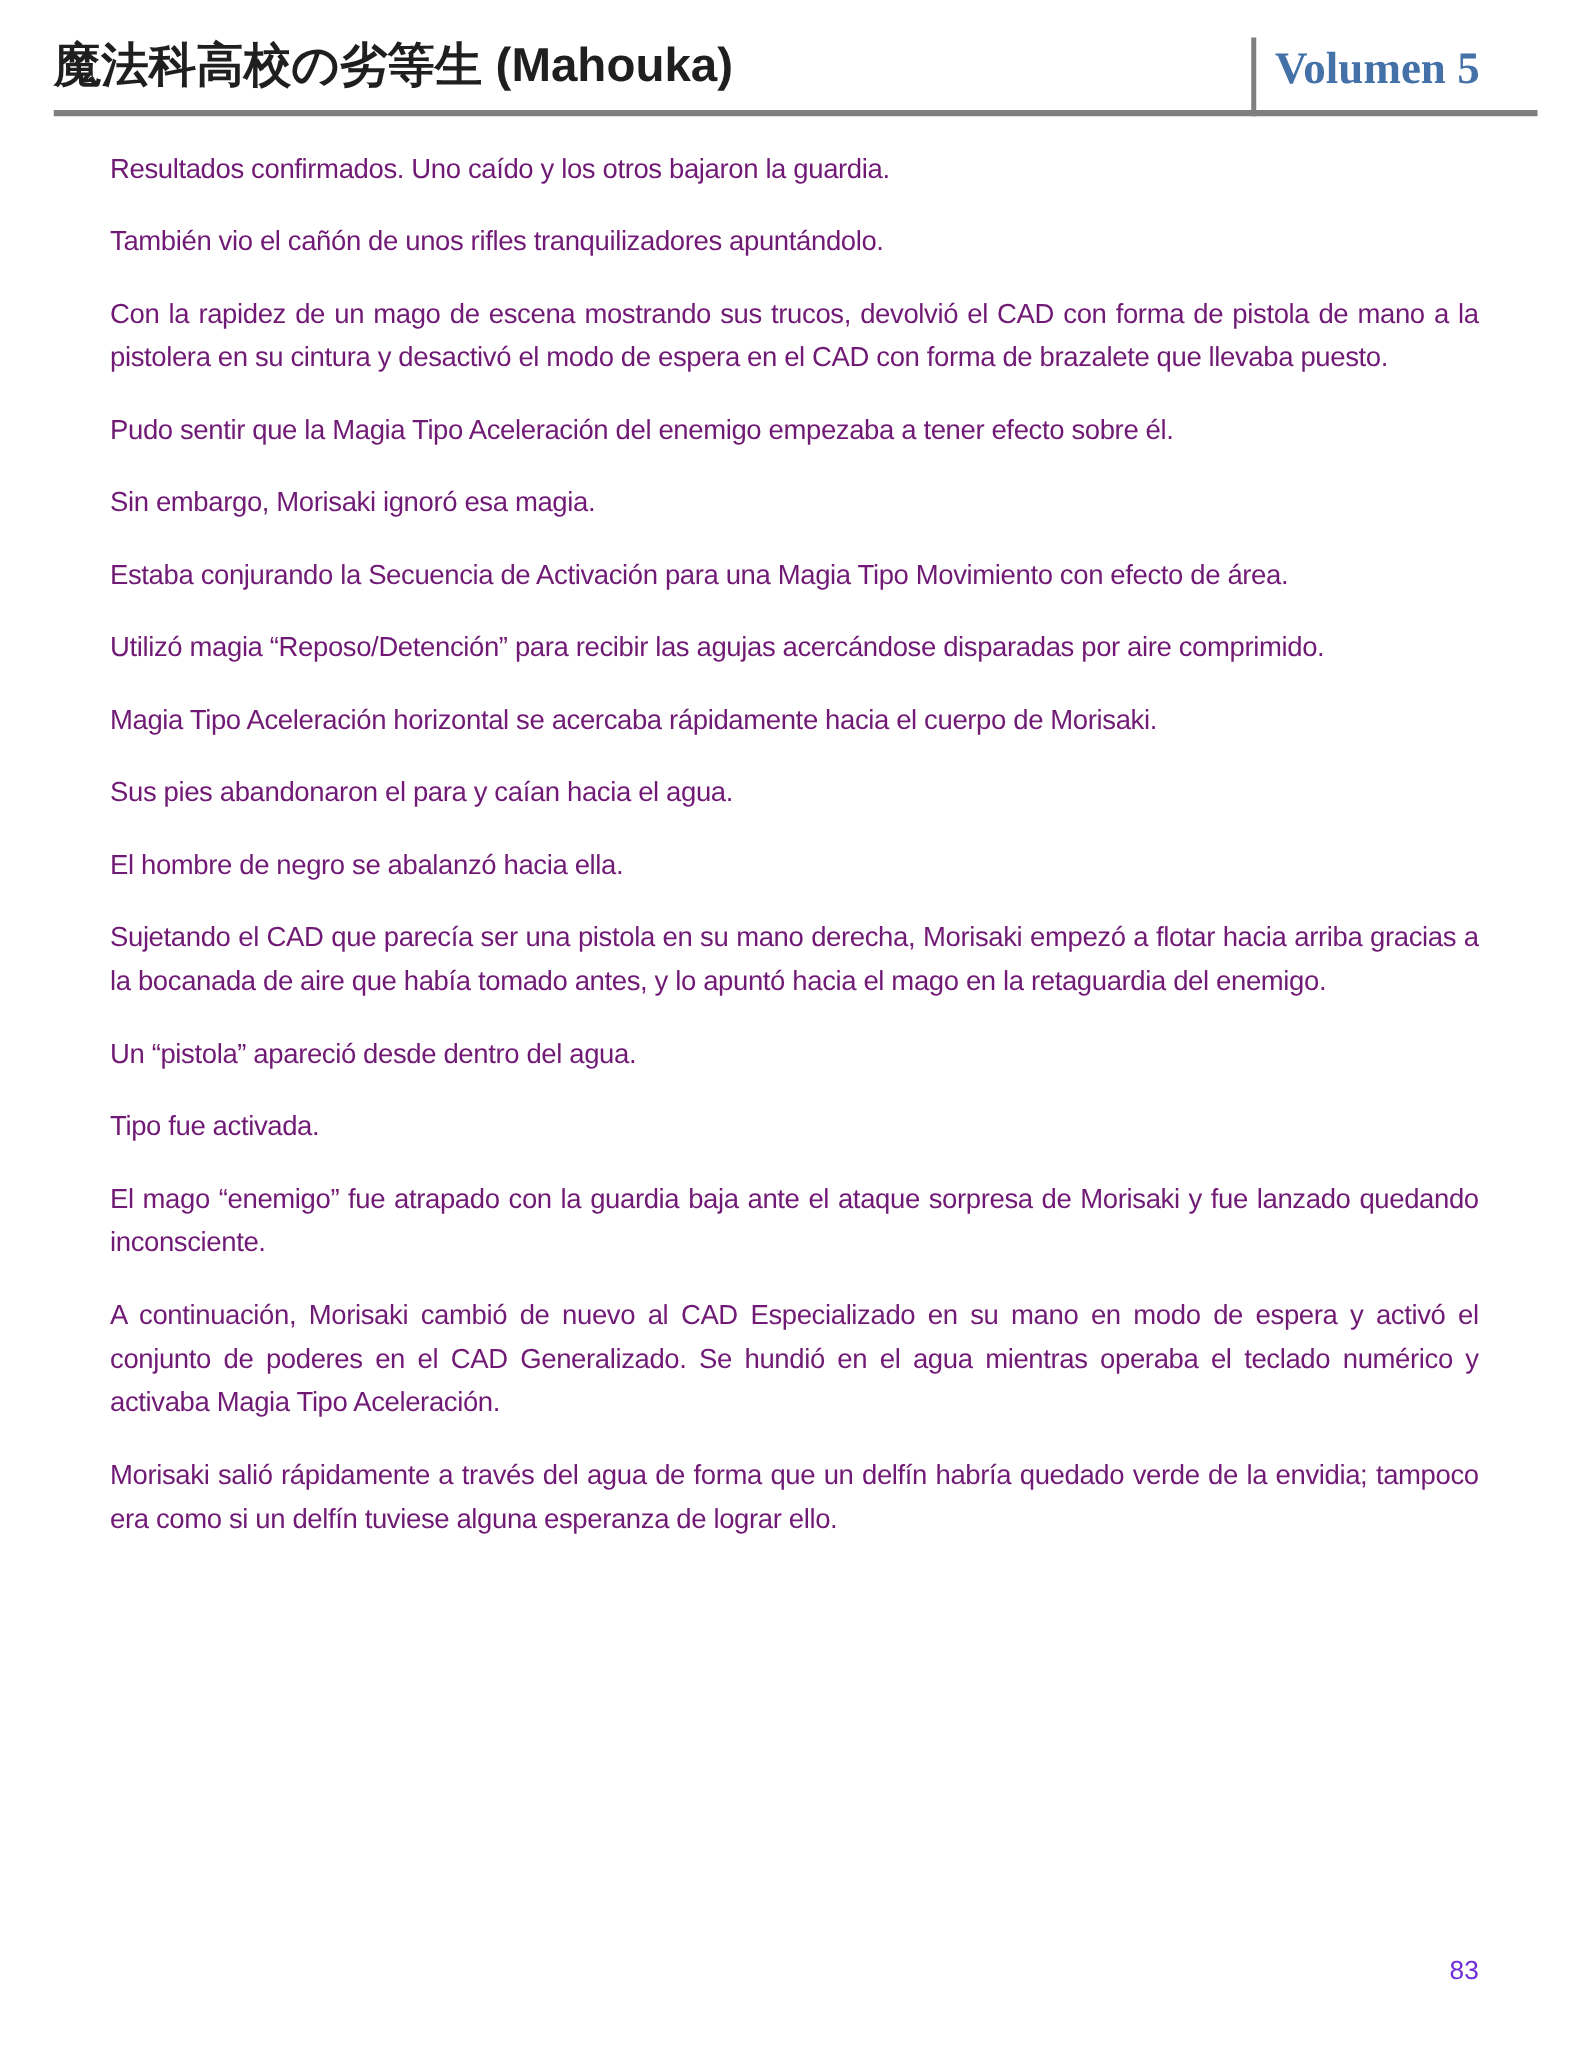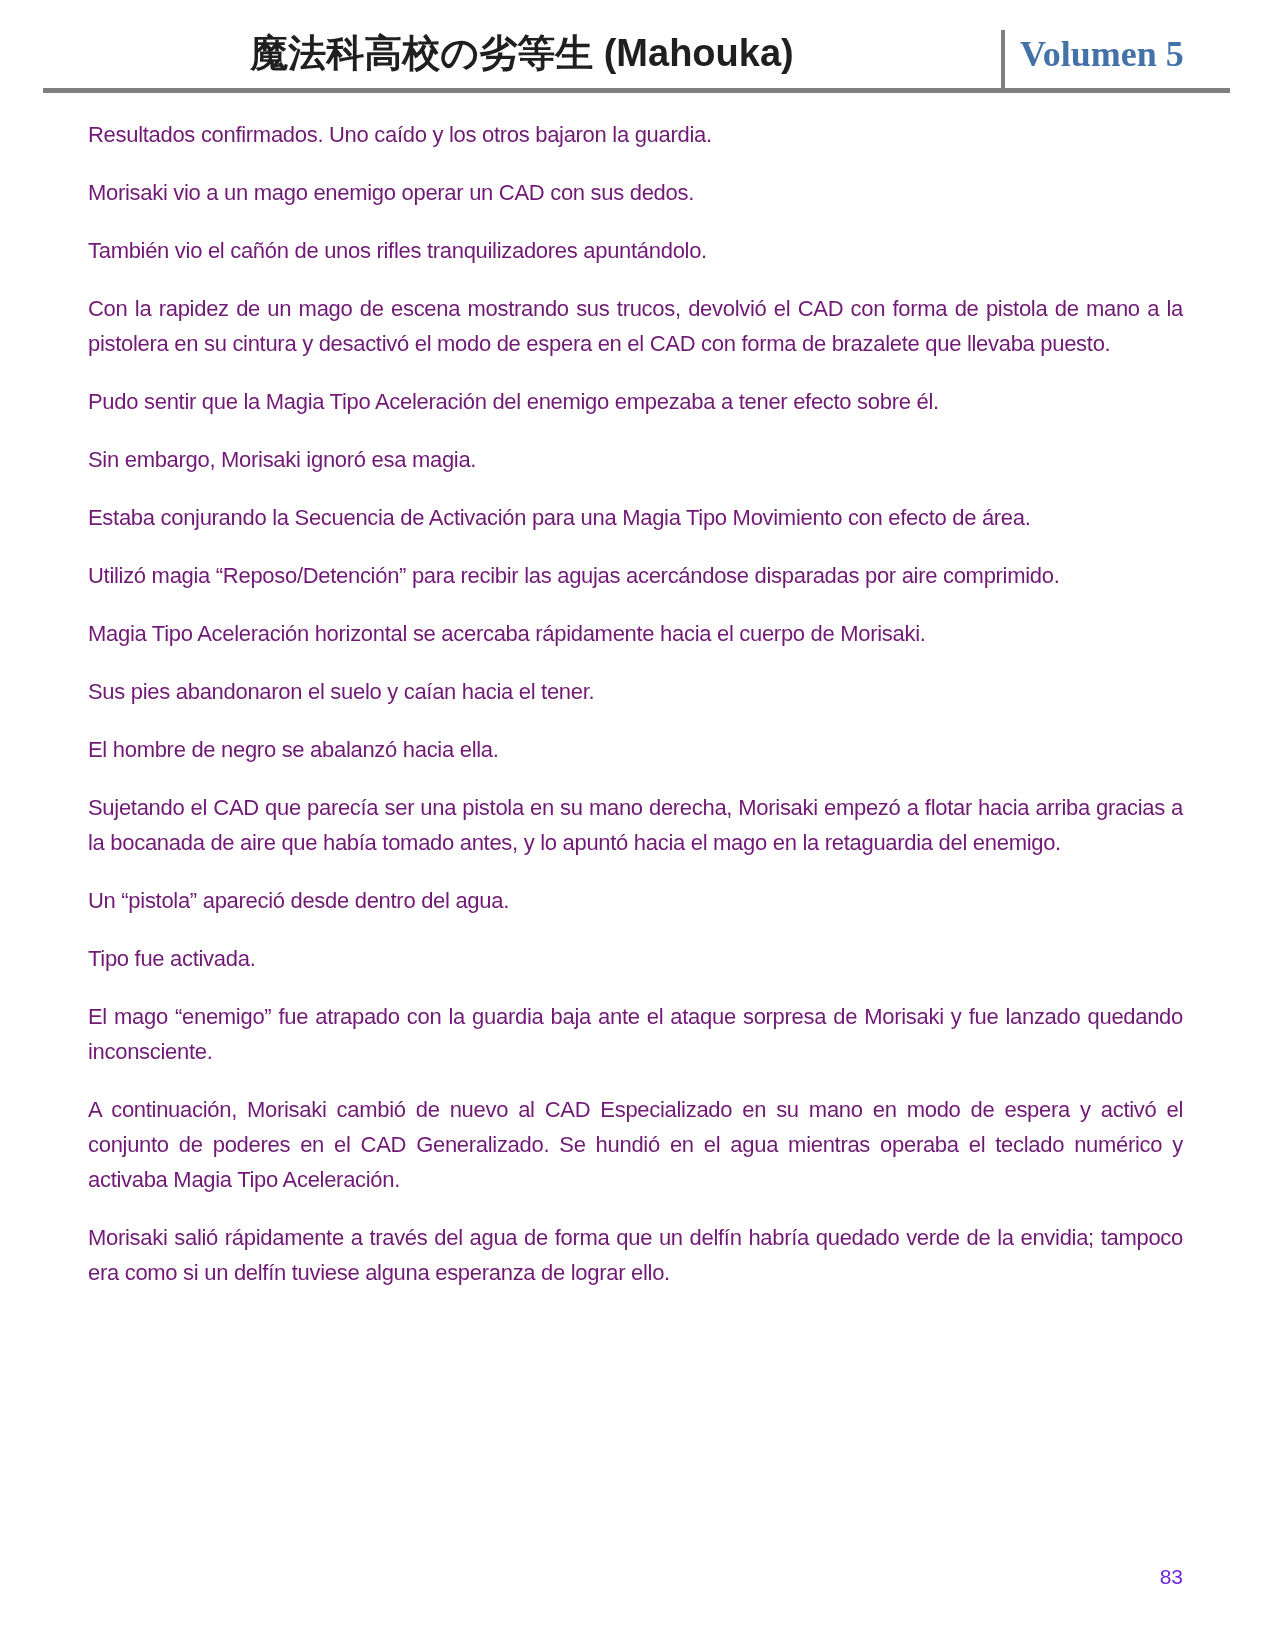--- a/index.html
+++ b/index.html
@@ -30,21 +30,20 @@
     top: 30px;
     width: 4px;
     height: 63px;
     background: #7f7f7f;
   }
   .page-title {
     position: absolute;
     left: 43px;
     top: 28px;
     width: 958px;
-    text-align: center;
     font-family: "Liberation Sans", sans-serif;
     font-weight: bold;
     font-size: 38px;
     line-height: 50px;
     color: #1f1f1f;
     white-space: nowrap;
   }
   .volume-label {
     position: absolute;
     left: 1020px;
@@ -91,29 +90,28 @@
   <div class="page-title">魔法科高校の劣等生 (Mahouka)</div>
 
   <div class="header-divider" style="background: rgb(127, 127, 127);"></div>
 
   <div class="volume-label" style="color: rgb(68, 114, 168);">Volumen 5</div>
 
   <div class="header-rule" style="background: rgb(127, 127, 127);"></div>
 
   <div class="page-body">
     <p class="para">Resultados confirmados. Uno caído y los otros bajaron la guardia.</p>
-    <p class="para">Morisaki vio a un mago enemigo operar un CAD con sus dedos.</p>
     <p class="para">También vio el cañón de unos rifles tranquilizadores apuntándolo.</p>
     <p class="para">Con la rapidez de un mago de escena mostrando sus trucos, devolvió el CAD con forma de pistola de mano a la pistolera en su cintura y desactivó el modo de espera en el CAD con forma de brazalete que llevaba puesto.</p>
     <p class="para">Pudo sentir que la Magia Tipo Aceleración del enemigo empezaba a tener efecto sobre él.</p>
     <p class="para">Sin embargo, Morisaki ignoró esa magia.</p>
     <p class="para">Estaba conjurando la Secuencia de Activación para una Magia Tipo Movimiento con efecto de área.</p>
     <p class="para">Utilizó magia “Reposo/Detención” para recibir las agujas acercándose disparadas por aire comprimido.</p>
     <p class="para">Magia Tipo Aceleración horizontal se acercaba rápidamente hacia el cuerpo de Morisaki.</p>
-    <p class="para">Sus pies abandonaron el suelo y caían hacia el tener.</p>
+    <p class="para">Sus pies abandonaron el para y caían hacia el agua.</p>
     <p class="para">El hombre de negro se abalanzó hacia ella.</p>
     <p class="para">Sujetando el CAD que parecía ser una pistola en su mano derecha, Morisaki empezó a flotar hacia arriba gracias a la bocanada de aire que había tomado antes, y lo apuntó hacia el mago en la retaguardia del enemigo.</p>
     <p class="para">Un “pistola” apareció desde dentro del agua.</p>
     <p class="para">Tipo fue activada.</p>
     <p class="para">El mago “enemigo” fue atrapado con la guardia baja ante el ataque sorpresa de Morisaki y fue lanzado quedando inconsciente.</p>
     <p class="para">A continuación, Morisaki cambió de nuevo al CAD Especializado en su mano en modo de espera y activó el conjunto de poderes en el CAD Generalizado. Se hundió en el agua mientras operaba el teclado numérico y activaba Magia Tipo Aceleración.</p>
     <p class="para">Morisaki salió rápidamente a través del agua de forma que un delfín habría quedado verde de la envidia; tampoco era como si un delfín tuviese alguna esperanza de lograr ello.</p>
   </div>
 
   <div class="page-number">83</div>

